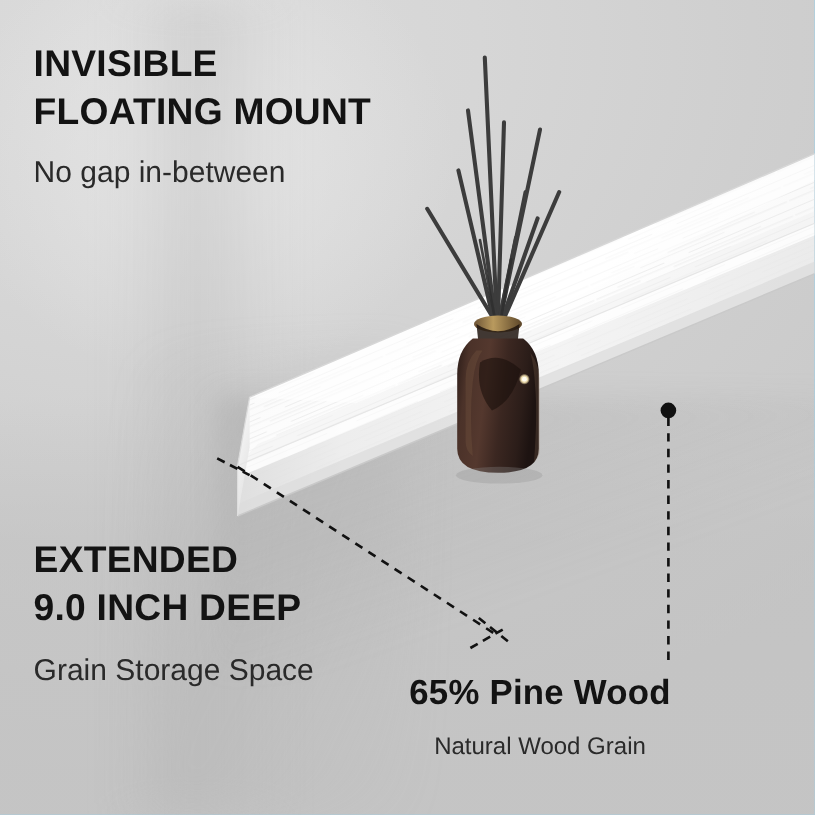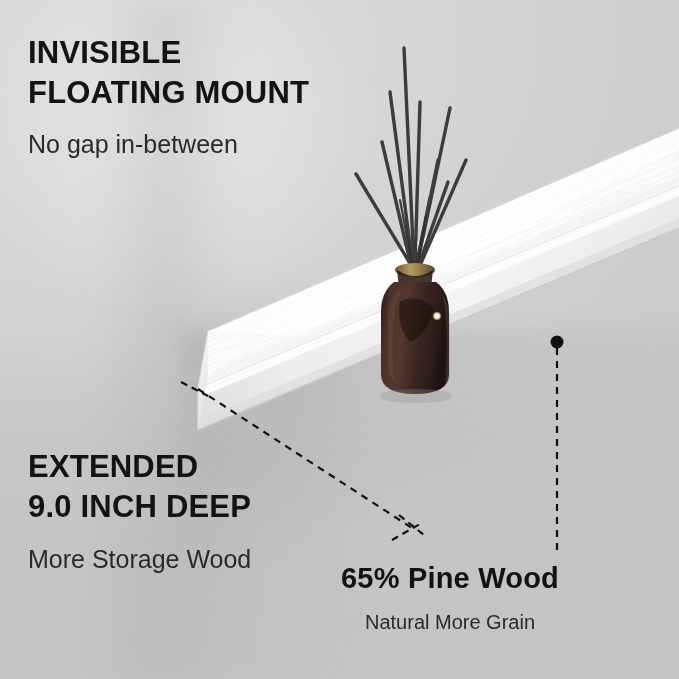--- a/index.html
+++ b/index.html
@@ -252,21 +252,21 @@
 
   <div class="txt" id="block-invisible">
     <div class="headline">INVISIBLE
 FLOATING MOUNT</div>
     <div class="subline">No gap in-between</div>
   </div>
 
   <div class="txt" id="block-extended">
     <div class="headline">EXTENDED
 9.0 INCH DEEP</div>
-    <div class="subline">More Storage Wood</div>
+    <div class="subline">Grain Storage Space</div>
   </div>
 
   <div class="txt" id="block-pine">
     <div class="headline">65% Pine Wood</div>
-    <div class="subline">Natural More Grain</div>
+    <div class="subline">Natural Wood Grain</div>
   </div>
 
 </div>
 
 </body></html>

